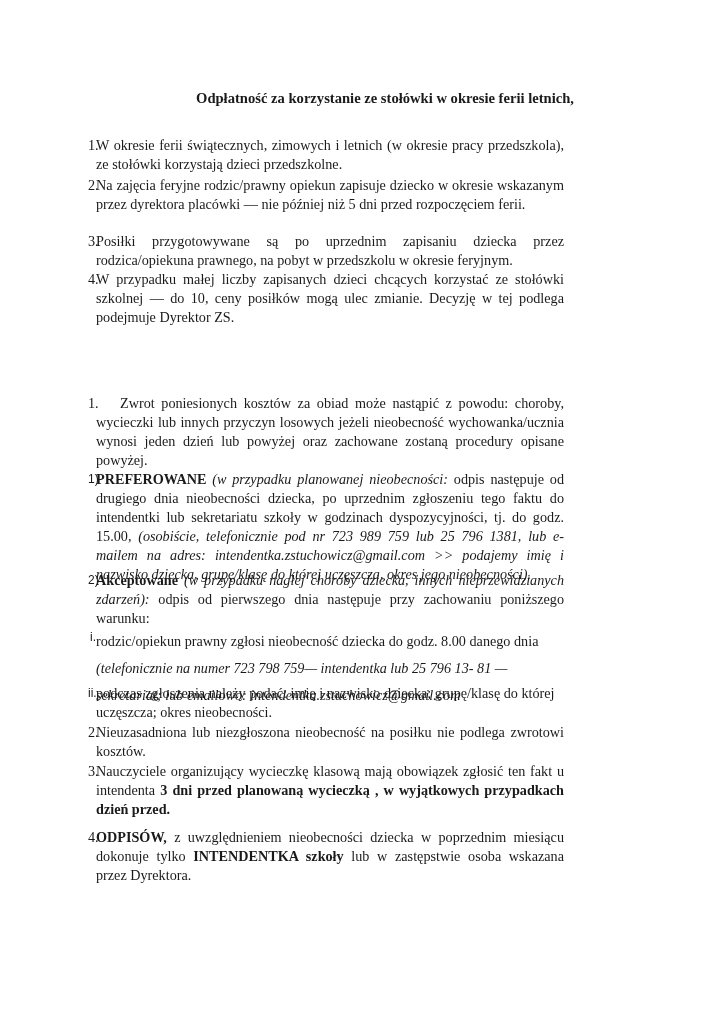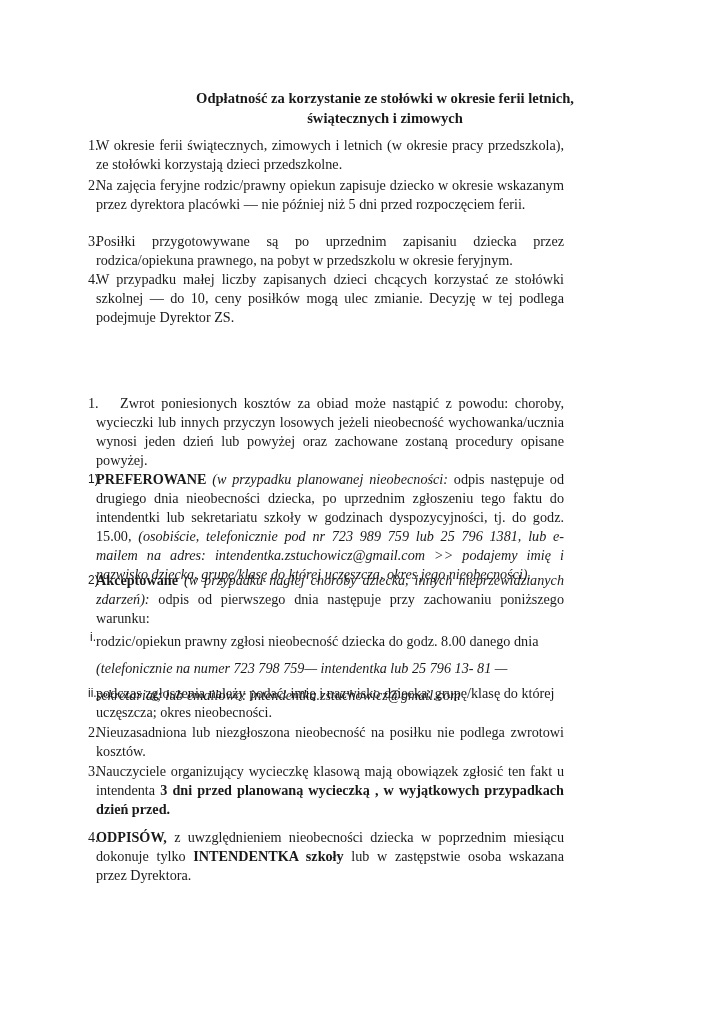--- a/index.html
+++ b/index.html
@@ -16,21 +16,20 @@
   b { font-weight:bold; }
   i { font-style:italic; }
 </style>
 </head>
 <body>
 
 <div class="page">
 
   <div class="title">
     <div>Odpłatność za korzystanie ze stołówki w okresie ferii letnich,</div>
-    <div>świątecznych i zimowych</div>
   </div>
 
   <div class="item" style="top:136px">
     <span class="num">1.</span>
     <div class="txt">W okresie ferii świątecznych, zimowych i letnich (w okresie pracy przedszkola), ze stołówki korzystają dzieci przedszkolne.</div>
   </div>
   <div class="item" style="top:176px">
     <span class="num">2.</span>
     <div class="txt">Na zajęcia feryjne rodzic/prawny opiekun zapisuje dziecko w okresie wskazanym przez dyrektora placówki — nie później niż 5 dni przed rozpoczęciem ferii.</div>
   </div>

